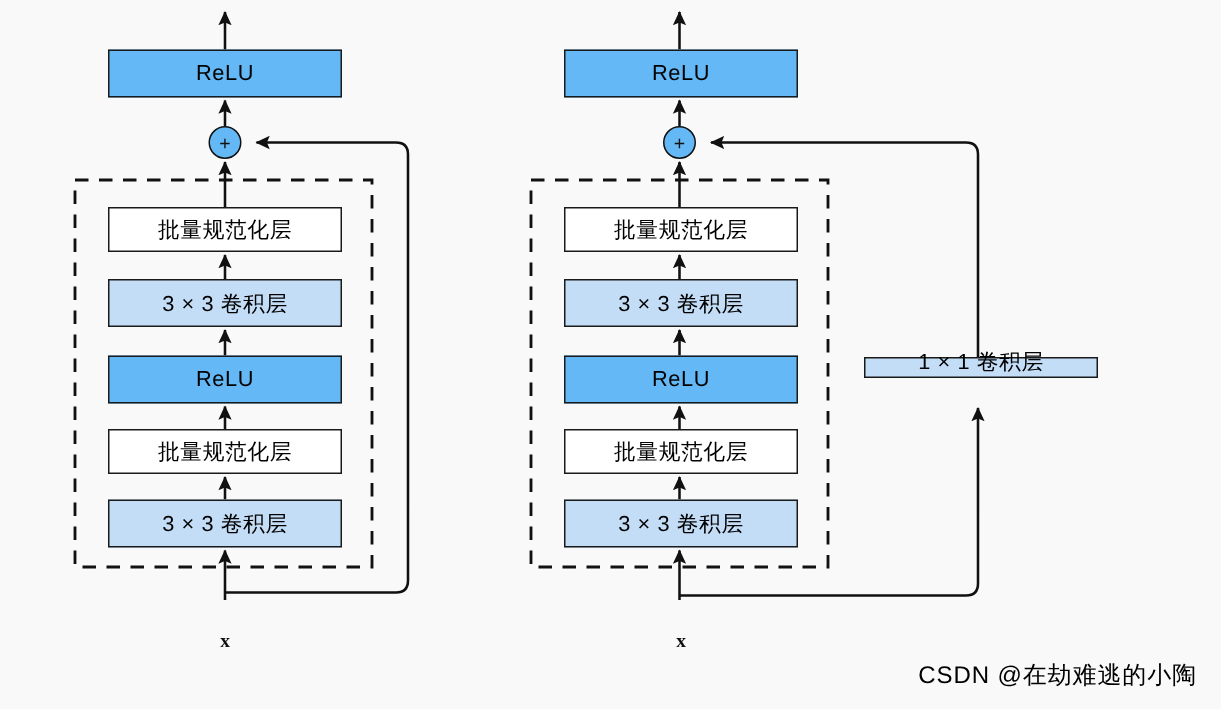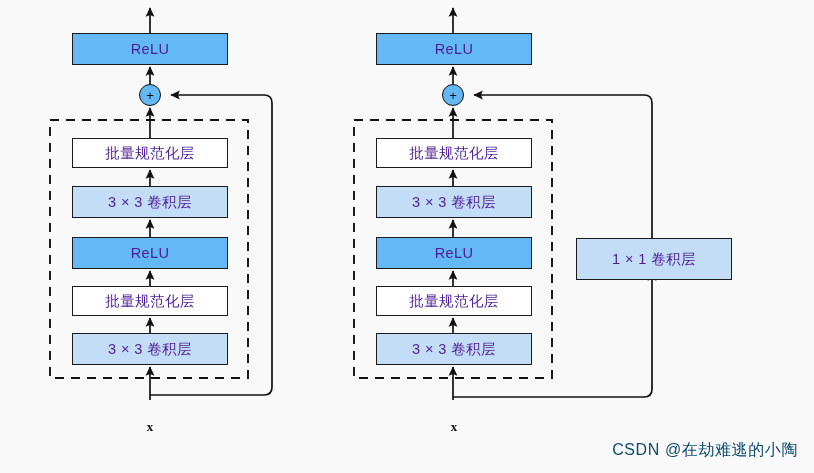--- a/index.html
+++ b/index.html
@@ -25,21 +25,21 @@
     height: 473px;
   }
   .node-box {
     position: absolute;
     box-sizing: border-box;
     border: 1.6px solid #1a1a1a;
     display: flex;
     align-items: center;
     justify-content: center;
     font-size: 14.5px;
-    color: #4c1d95;
+    color: #000000;
     letter-spacing: 0.4px;
     white-space: nowrap;
   }
   .fill-relu   { background: #63b8f5; }
   .fill-conv   { background: #c4ddf7; }
   .fill-bn     { background: #ffffff; justify-content: center; }
 
   .plus-node {
     position: absolute;
     box-sizing: border-box;
@@ -63,21 +63,21 @@
     font-size: 13px;
     color: #111111;
     text-align: center;
     width: 20px;
   }
   .watermark {
     position: absolute;
     right: 16px;
     bottom: 12px;
     font-size: 16px;
-    color: #0c4a6e;
+    color: #000000;
     letter-spacing: 0.6px;
     white-space: nowrap;
     user-select: none;
   }
 </style>
 </head>
 <body>
 
 <div id="canvas">
 
@@ -162,21 +162,21 @@
   </div>
   <div class="node-box fill-relu" style="left:376px; top:237px; width:156px; height:32px;">
     <span>ReLU</span>
   </div>
   <div class="node-box fill-bn" style="left:376px; top:286px; width:156px; height:30px;">
     <span>批量规范化层</span>
   </div>
   <div class="node-box fill-conv" style="left:376px; top:333px; width:156px; height:32px;">
     <span>3 × 3 卷积层</span>
   </div>
-  <div class="node-box fill-conv" style="left:576px; top:238px; width:156px; height:42px;">
+  <div class="node-box fill-conv" style="left:576px; top:238px; width:156px; height:14px;align-items:flex-end;">
     <span>1 × 1 卷积层</span>
   </div>
   <div class="plus-node" style="left:442px; top:84px;">
     <span>+</span>
   </div>
   <div class="x-label" style="left:444px; top:419px;">x</div>
 
   <div class="watermark">CSDN @在劫难逃的小陶</div>
 
 </div>

